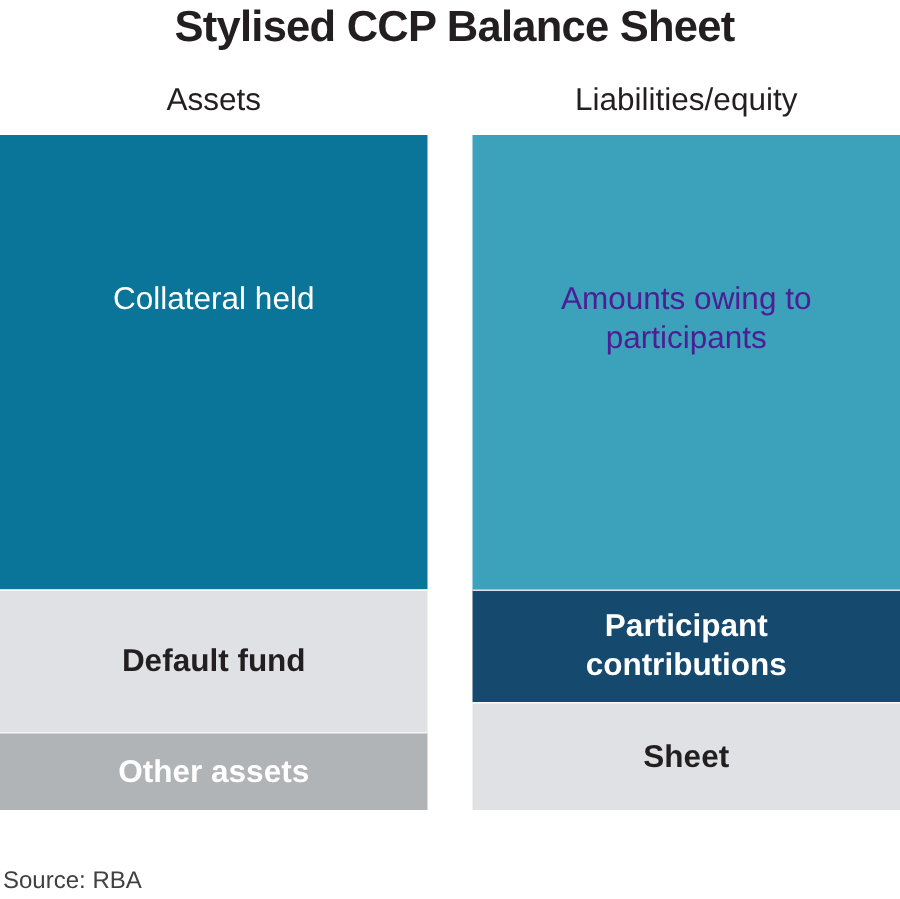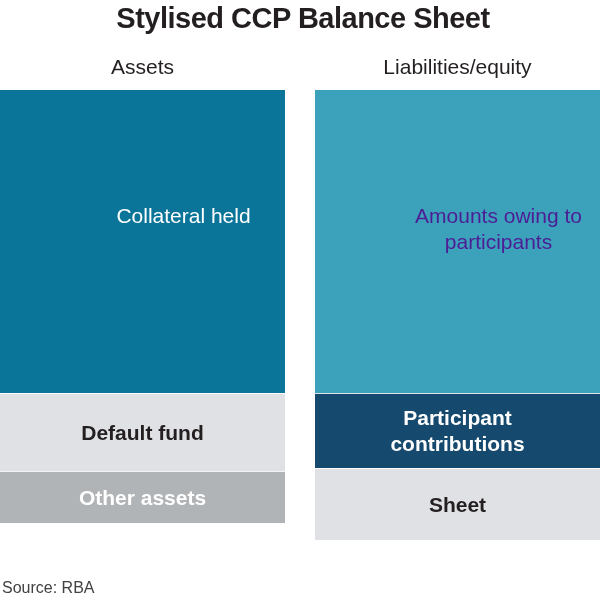--- a/index.html
+++ b/index.html
@@ -56,38 +56,37 @@
     box-sizing: border-box;
     font-size: 21px;
     line-height: 26px;
     text-align: center;
   }
   .seg + .seg { border-top: 1px solid rgba(255,255,255,0.85); font-weight: bold; }
 
   .seg.big { height: 303px; }
   .seg .big-label {
     position: absolute;
-    top: 113px;
+    top: 97px;
     left: 0;
     width: 100%;
     padding: 0 8px;
     box-sizing: border-box;
-    margin-left: 41px;
   }
   .seg.small {
     display: flex;
     align-items: center;
     justify-content: center;
   }
   .seg.small .small-label {
     padding: 0 40px;
   }
 
   .seg.collateral { background: var(--color-teal-dark, #0A7599); color: #ffffff; }
-  .seg.default-fund { background: var(--color-gray-light, #E0E1E4); color: var(--color-text-dark, #231F20); height: 78px; justify-content: center; }
+  .seg.default-fund { background: var(--color-gray-light, #E0E1E4); color: var(--color-text-dark, #231F20); height: 95px; justify-content: center; }
   .seg.other-assets { background: var(--color-gray-mid, #B1B4B6); color: #ffffff; height: 52px; }
 
   .seg.amounts-owing { background: var(--color-teal-light, #3CA2BC); color: #4c1d95; }
   .seg.participant-contributions { background: var(--color-navy, #15496D); color: #ffffff; height: 75px; }
   .seg.participant-contributions .small-label { padding: 0 55px; }
   .seg.equity { background: var(--color-gray-light, #E0E1E4); color: var(--color-text-dark, #231F20); height: 72px; }
 
   .source-note {
     position: absolute;
     left: 2px;

